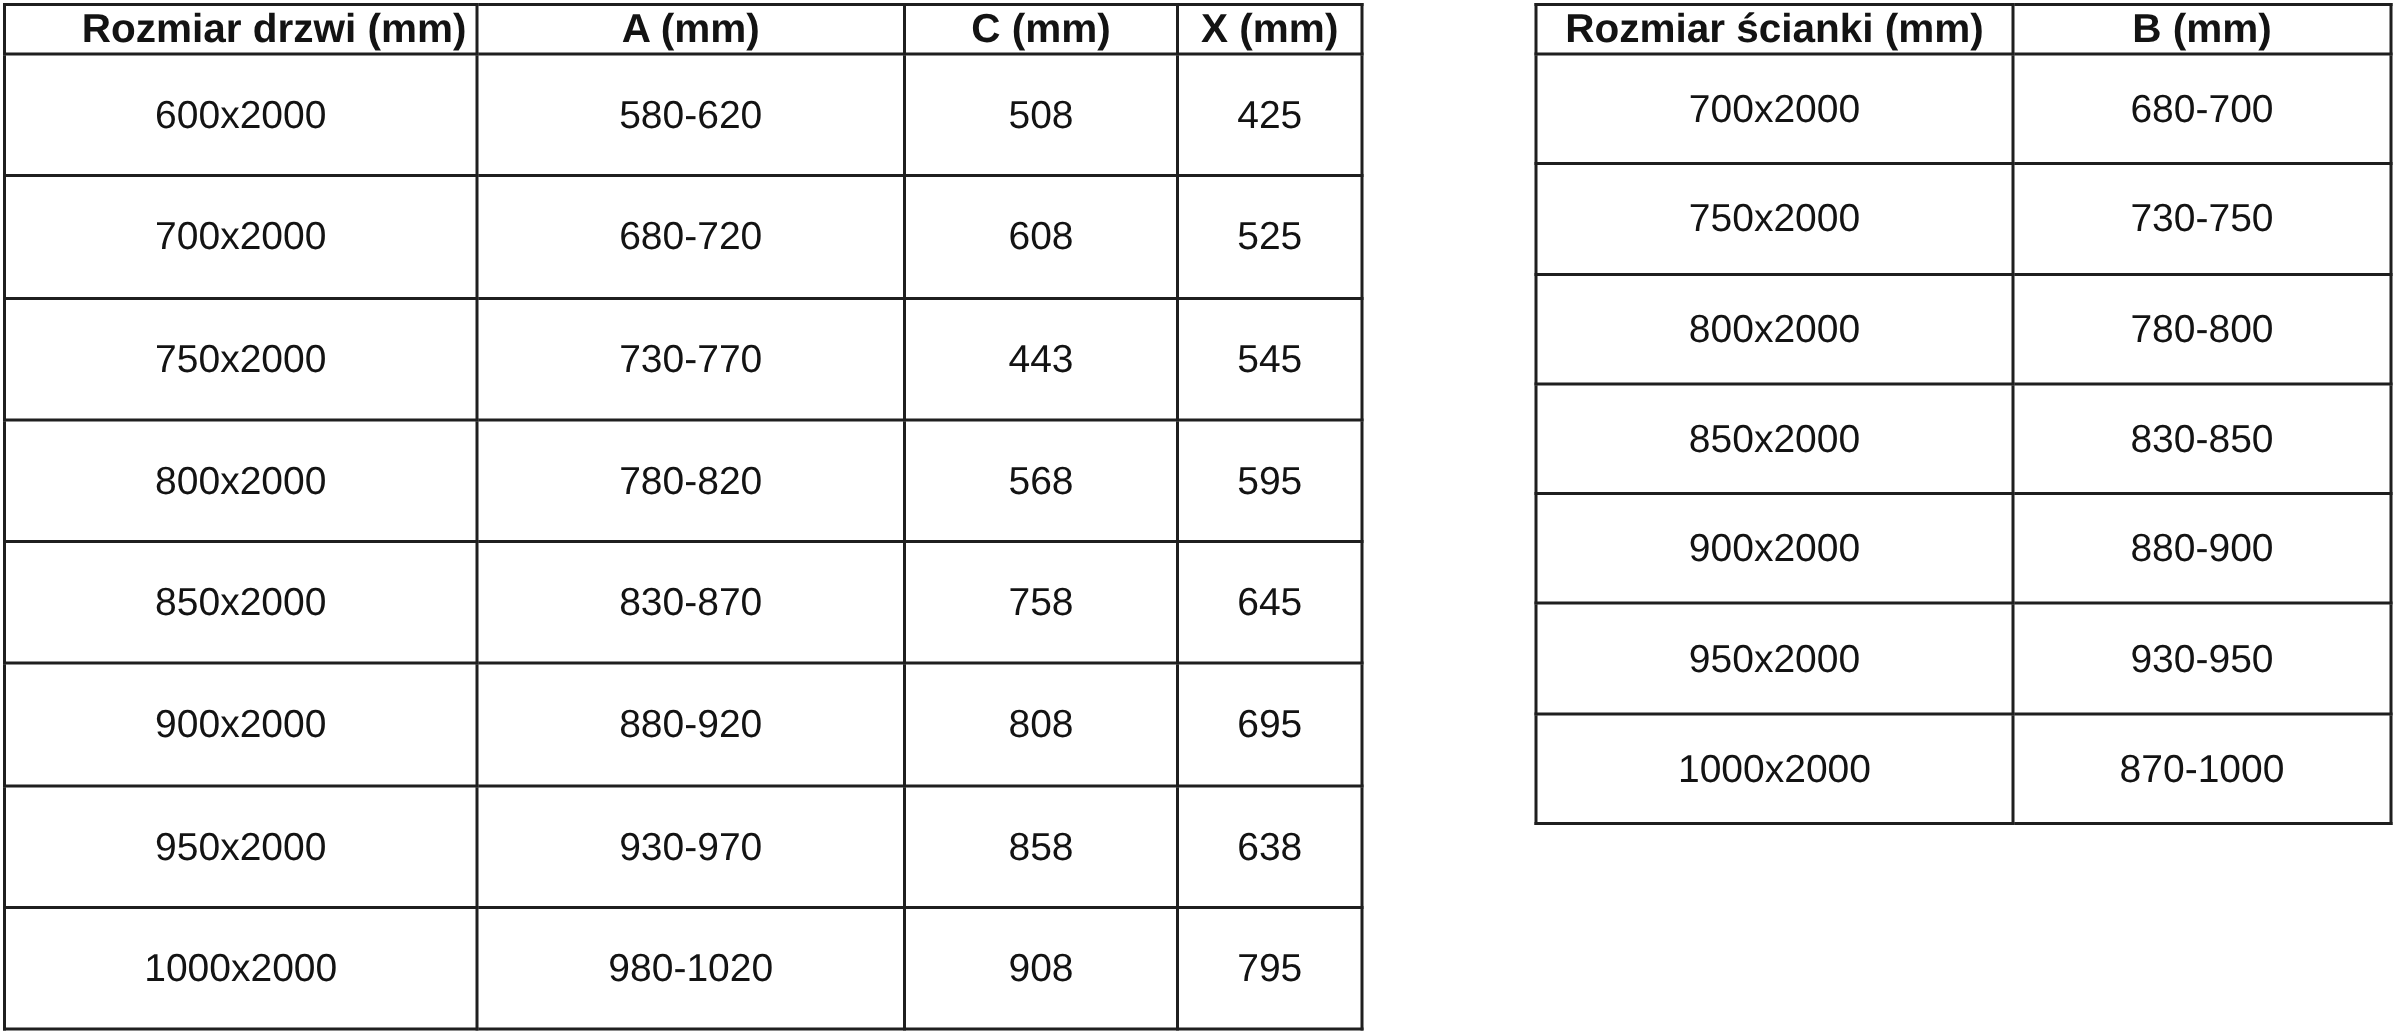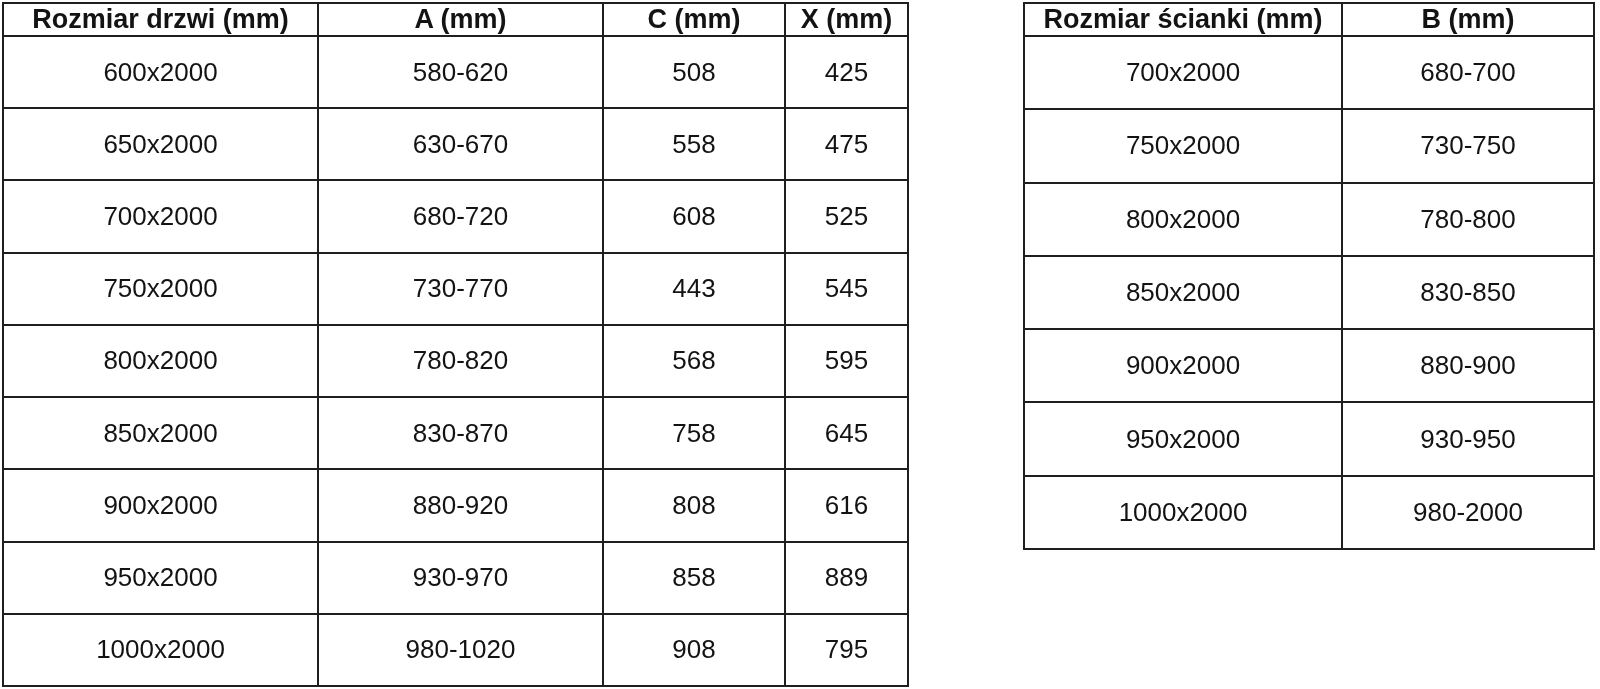--- a/index.html
+++ b/index.html
@@ -38,21 +38,21 @@
     font-size: 26px;
     font-weight: normal;
   }
   
   #door-table {
     left: 2px;
     top: 2px;
     width: 907px;
     height: 685px;
   }
-  #door-table th:nth-child(1) { width: 301px; }
+  #door-table th:nth-child(1) { width: 301px; text-align: right; }
   #door-table th:nth-child(2) { width: 271px; }
   #door-table th:nth-child(3) { width: 168px; }
   #door-table th:nth-child(4) { width: auto; border-radius: 11px; }
   
   #wall-table {
     left: 1023px;
     top: 2px;
     width: 572px;
     height: 548px;
   }
@@ -72,26 +72,20 @@
       </tr>
     </thead>
     <tbody>
       <tr>
         <td>600x2000</td>
         <td>580-620</td>
         <td>508</td>
         <td>425</td>
       </tr>
       <tr>
-        <td>650x2000</td>
-        <td>630-670</td>
-        <td>558</td>
-        <td>475</td>
-      </tr>
-      <tr>
         <td>700x2000</td>
         <td>680-720</td>
         <td>608</td>
         <td>525</td>
       </tr>
       <tr>
         <td>750x2000</td>
         <td>730-770</td>
         <td>443</td>
         <td>545</td>
@@ -105,27 +99,27 @@
       <tr>
         <td>850x2000</td>
         <td>830-870</td>
         <td>758</td>
         <td>645</td>
       </tr>
       <tr>
         <td>900x2000</td>
         <td>880-920</td>
         <td>808</td>
-        <td>616</td>
+        <td>695</td>
       </tr>
       <tr>
         <td>950x2000</td>
         <td>930-970</td>
         <td>858</td>
-        <td>889</td>
+        <td>638</td>
       </tr>
       <tr>
         <td>1000x2000</td>
         <td>980-1020</td>
         <td>908</td>
         <td>795</td>
       </tr>
     </tbody>
   </table>
 
@@ -156,16 +150,16 @@
       <tr>
         <td>900x2000</td>
         <td>880-900</td>
       </tr>
       <tr>
         <td>950x2000</td>
         <td>930-950</td>
       </tr>
       <tr>
         <td>1000x2000</td>
-        <td>980-2000</td>
+        <td>870-1000</td>
       </tr>
     </tbody>
   </table>
 
 </body></html>

